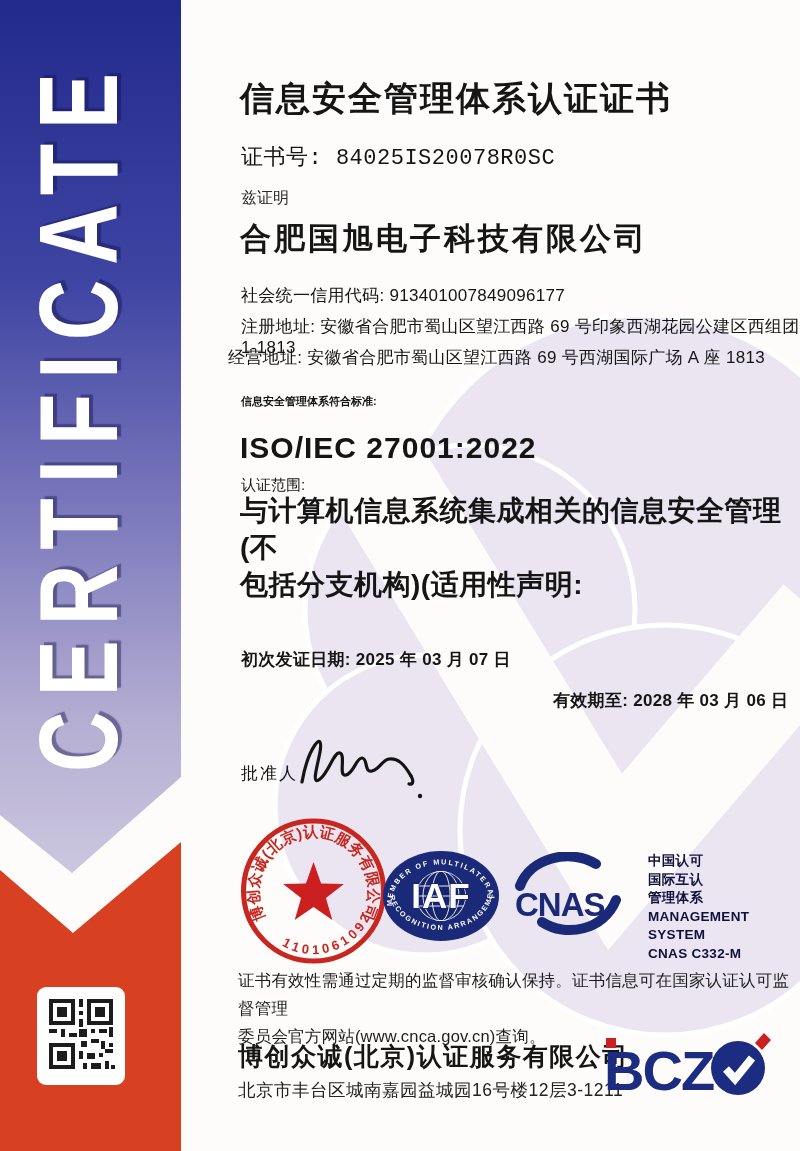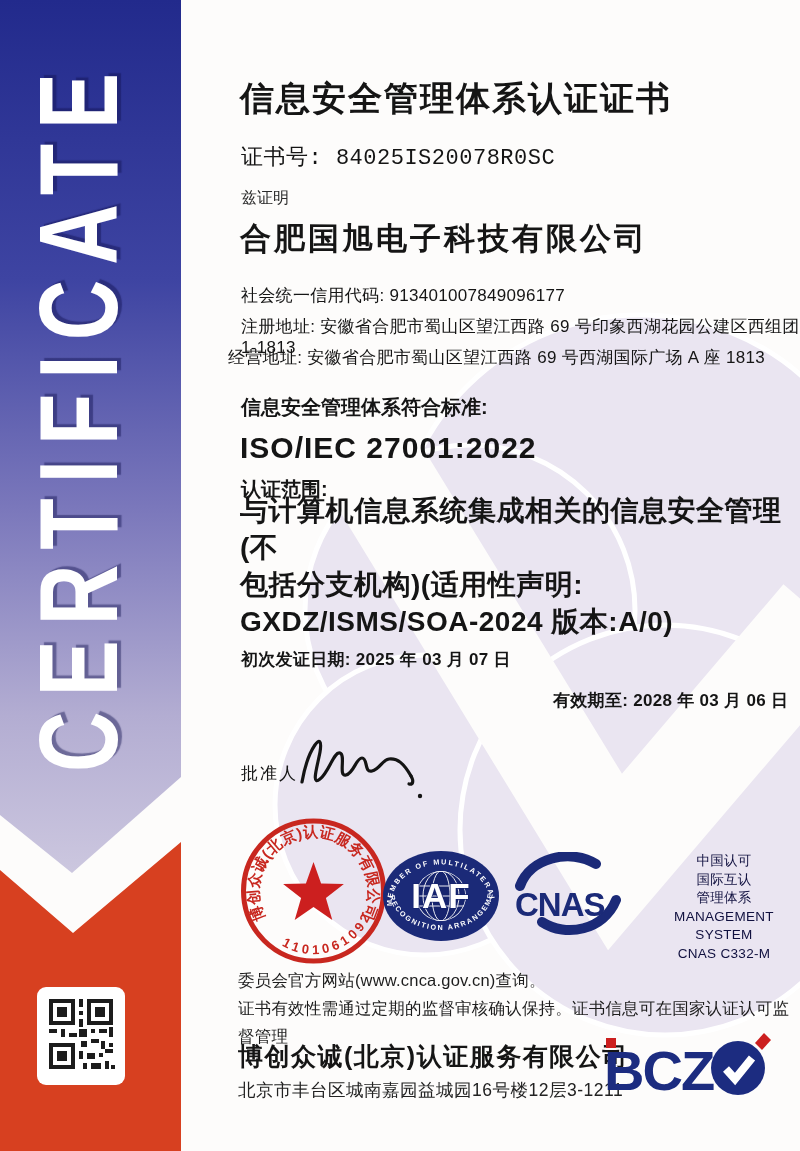--- a/index.html
+++ b/index.html
@@ -17,27 +17,27 @@
     font-weight:bold;font-size:84px;letter-spacing:15px;line-height:100px;
     color:#ffffff;white-space:nowrap;
     text-shadow:3px 3px 1px rgba(18,18,80,0.45);
   }
   .ribbon-word .stretch{display:inline-block;transform:scaleY(1.32);transform-origin:50% 55%;}
   .title{font-size:34px;font-weight:bold;letter-spacing:2px;}
   .certno{font-size:22px;letter-spacing:0.5px;font-family:Liberation Mono, monospace;}
   .small-label{font-size:16px;color:#2a2a2a;}
   .company{font-size:31px;font-weight:bold;letter-spacing:3px;}
   .info-line{font-size:17px;letter-spacing:0.3px;}
-  .std-label{font-size:20px;font-weight:bold;}
+  .std-label{font-size:11px;font-weight:bold;}
   .std-value{font-size:30px;font-weight:bold;letter-spacing:1px;margin-top:13px;}
-  .scope-label{font-size:20px;font-weight:bold;}
+  .scope-label{font-size:15px;font-weight:normal;}
   .scope-text{font-size:28px;font-weight:bold;line-height:37px;letter-spacing:0.5px;}
   .date-line{font-size:17px;font-weight:bold;letter-spacing:0.3px;}
   .approve-label{font-size:17px;letter-spacing:2px;}
-  .cnas-info{font-size:13.5px;font-weight:normal;line-height:18.5px;color:#10103f;letter-spacing:0.3px;text-align:center;}
+  .cnas-info{font-size:13.5px;font-weight:bold;line-height:18.5px;color:#10103f;letter-spacing:0.3px;}
   .notice{font-size:16.5px;line-height:28px;letter-spacing:0.2px;color:#1d1d1d;}
   .footer-company{font-size:25px;font-weight:bold;letter-spacing:1.5px;}
   .footer-address{font-size:17.5px;letter-spacing:0.5px;color:#222;}
 </style>
 </head>
 <body>
 
 <div class="page">
 
   <svg class="abs" style="left:185px;top:270px;" width="615" height="790" viewBox="0 0 615 790" aria-hidden="true">
@@ -130,21 +130,20 @@
     <span>安徽省合肥市蜀山区望江西路 69 号西湖国际广场 A 座 1813</span>
   </div>
 
   <div class="abs std-label" style="left:241px;top:394px;">信息安全管理体系符合标准:</div>
   <div class="abs std-value" style="left:240px;top:418px;">ISO/IEC 27001:2022</div>
 
   <div class="abs scope-label" style="left:241px;top:476px;">认证范围:</div>
   <div class="abs scope-text" style="left:240px;top:492px;width:556px;">
     <div>与计算机信息系统集成相关的信息安全管理(不</div>
     <div>包括分支机构)(适用性声明:</div>
-    <div>GXDZ/ISMS/SOA-2024 版本:A/0)</div>
   </div>
 
   <div class="abs date-line" style="left:241px;top:648px;">
     <span>初次发证日期:</span>
     <span>2025 年 03 月 07 日</span>
   </div>
   <div class="abs date-line" style="left:553px;top:644px;margin-top:45px;">
     <span>有效期至:</span>
     <span>2028 年 03 月 06 日</span>
   </div>
@@ -207,22 +206,22 @@
 
   <div class="abs cnas-info" style="left:648px;top:852px;">
     <div>中国认可</div>
     <div>国际互认</div>
     <div>管理体系</div>
     <div>MANAGEMENT SYSTEM</div>
     <div>CNAS C332-M</div>
   </div>
 
   <div class="abs notice" style="left:238px;top:966px;width:560px;">
+    <div>证书有效性需通过定期的监督审核确认保持。证书信息可在国家认证认可监督管理</div>
     <div>委员会官方网站(www.cnca.gov.cn)查询。</div>
-    <div>证书有效性需通过定期的监督审核确认保持。证书信息可在国家认证认可监督管理</div>
   </div>
 
   <div class="abs footer-company" style="left:238px;top:1040px;">博创众诚(北京)认证服务有限公司</div>
   <div class="abs footer-address" style="left:238px;top:1078px;">北京市丰台区城南嘉园益城园16号楼12层3-1211</div>
 
   <svg class="abs" style="left:598px;top:1030px;" width="180" height="76" viewBox="0 0 180 76" aria-hidden="true">
     <rect x="8" y="8" width="10" height="10" fill="#cc1f1f"></rect>
     <text x="6" y="60" font-size="56" font-weight="bold" fill="#1c2c80" letter-spacing="-2">BCZ</text>
     <circle cx="140" cy="38" r="27" fill="#1c2c80"></circle>
     <path d="M 128,39 L 137,49 L 154,28" fill="none" stroke="#ffffff" stroke-width="8" stroke-linecap="butt"></path>

